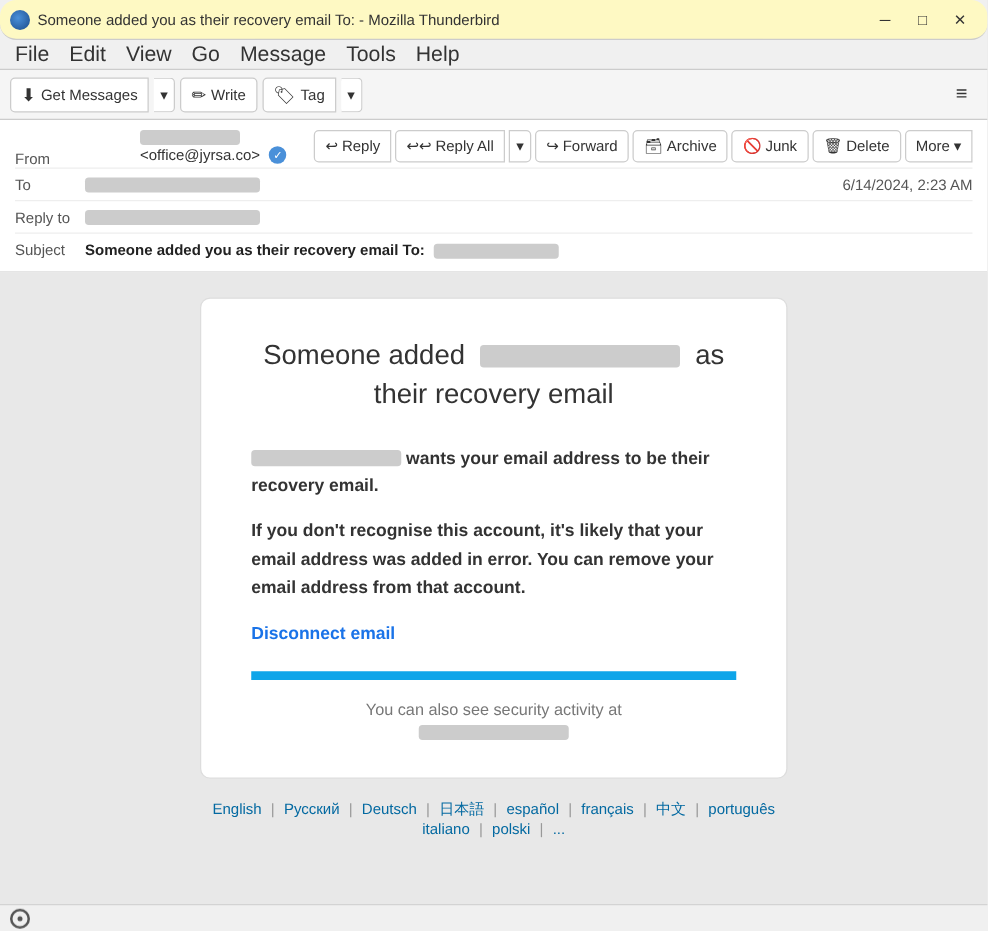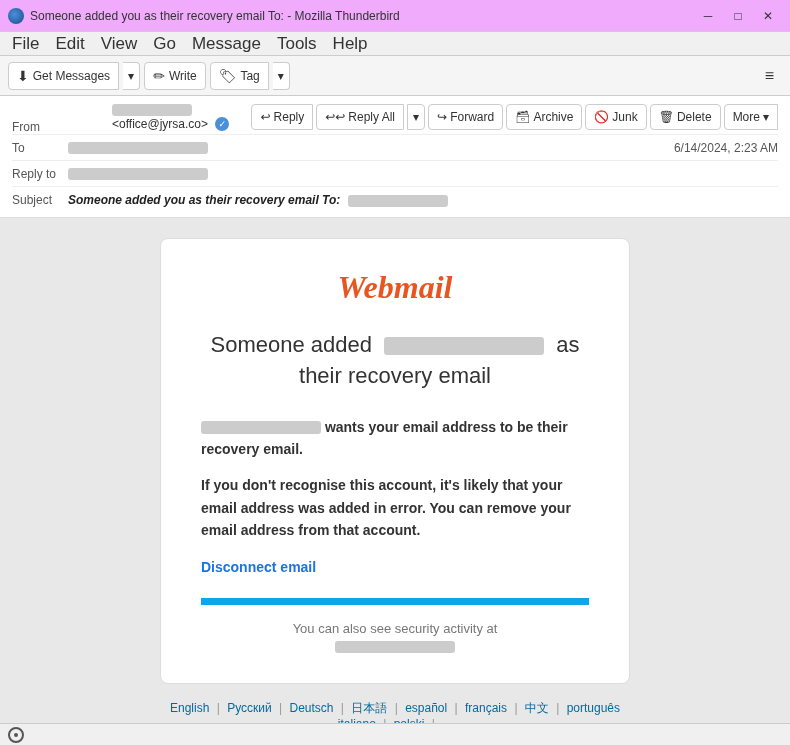--- a/index.html
+++ b/index.html
@@ -1,26 +1,27 @@
 <!DOCTYPE html>
 <html><head>
   <meta charset="utf-8">
   <style>
     * { box-sizing: border-box; margin: 0; padding: 0; }
     body { font-family: -apple-system, 'Segoe UI', Arial, sans-serif; font-size: 13px; background: #f0f0f0; width: 790px; height: 745px; overflow: hidden; }
 
     
     .title-bar {
-      background: #f0abfc;
+      background: #fef9c3;
       height: 32px;
       display: flex;
       align-items: center;
       padding: 0 8px;
       border-bottom: 1px solid #ccc;
       user-select: none;
+      border-radius: 13px;
     }
     .title-bar .app-icon {
       width: 16px; height: 16px; margin-right: 6px;
       background: radial-gradient(circle at 40% 40%, #4a90d9, #1a4a8a);
       border-radius: 50%;
       flex-shrink: 0;
     }
     .title-bar .title-text {
       flex: 1;
       font-size: 12px;
@@ -133,21 +134,20 @@
       vertical-align: middle;
     }
     .header-date {
       color: #555;
       font-size: 12px;
       margin-left: auto;
     }
     .subject-value {
       font-weight: bold;
       color: #222;
-      font-style: italic;
     }
     .verify-icon {
       display: inline-block;
       width: 14px; height: 14px;
       background: #4a90d9;
       border-radius: 50%;
       color: white;
       font-size: 9px;
       text-align: center;
       line-height: 14px;
@@ -397,23 +397,20 @@
 </div>
 
 <div class="email-body" style="height:calc(745px - 32px - 24px - 40px - 118px - 22px); position:relative;">
 
   <div style="position:absolute;top:0;left:0;right:0;bottom:0;pointer-events:none;opacity:0.05;display:flex;align-items:center;justify-content:center;">
     <span style="font-size:120px;font-weight:bold;color:#888;transform:rotate(-20deg);user-select:none;">PHISH</span>
   </div>
 
   <div class="email-card">
 
-    <div class="webmail-logo">
-      <span class="webmail-logo-text">Webmail</span>
-    </div>
 
     <div class="email-card-title">
       <span>Someone added</span>
       <span class="blurred-text" style="width:160px;height:18px;margin:0 6px;">&nbsp;</span>
       <span>as</span><br>
       <span>their recovery email</span>
     </div>
 
     <div class="email-card-body">
       <p>

